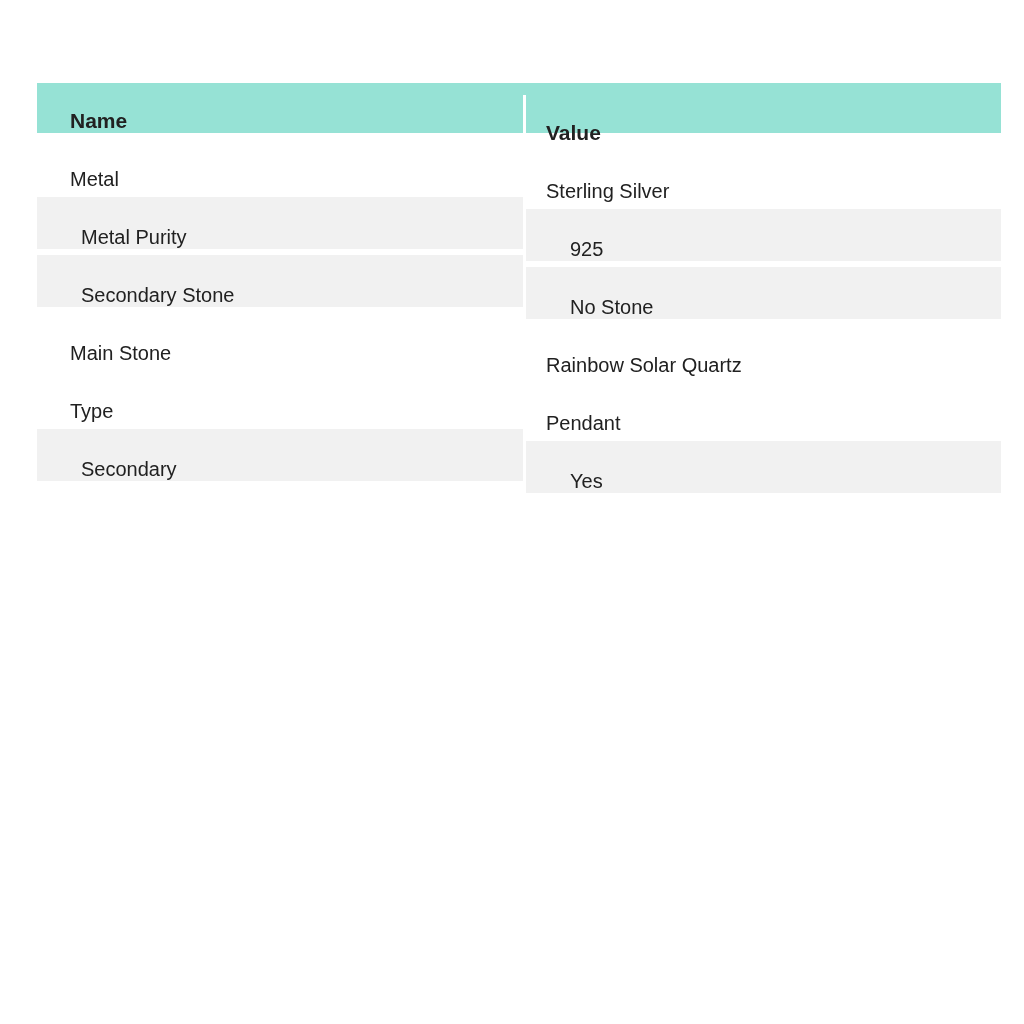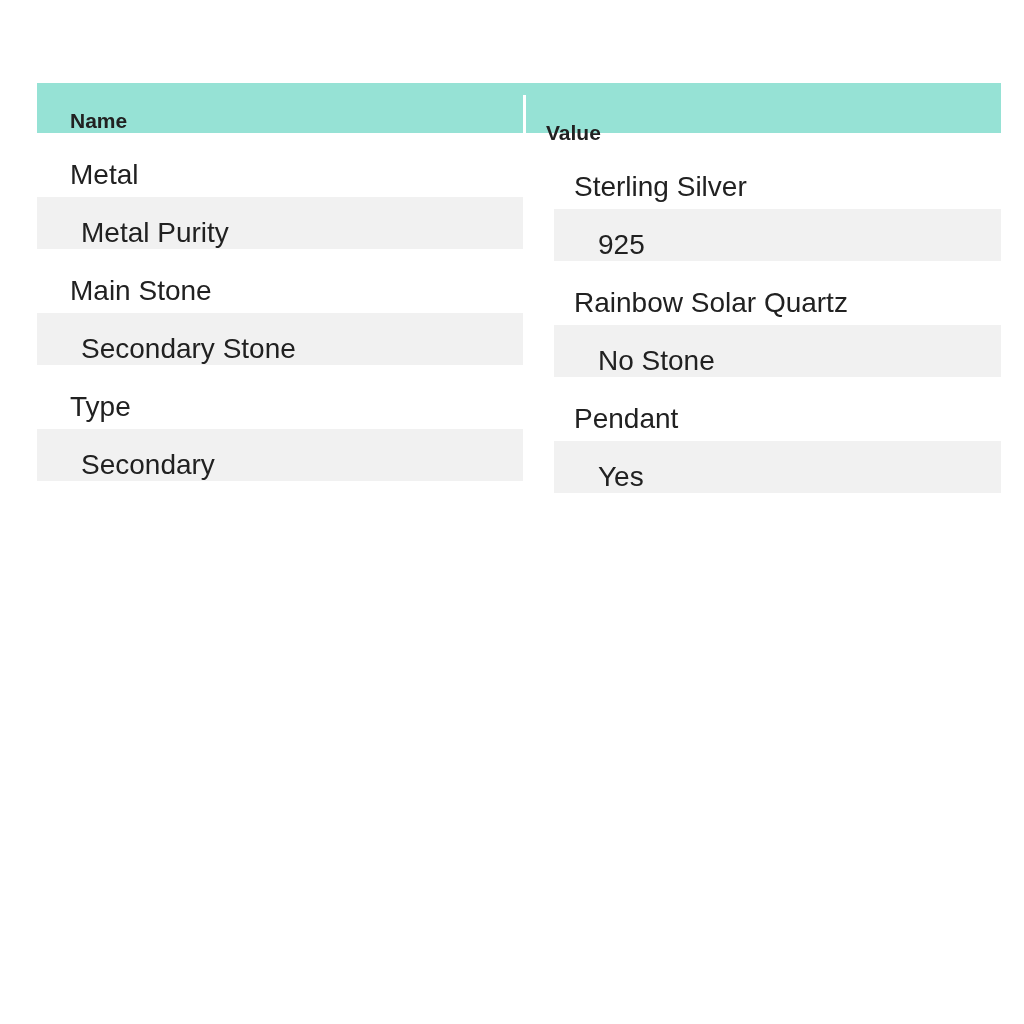--- a/index.html
+++ b/index.html
@@ -29,22 +29,21 @@
   }
   .tr.head {
     height: 50px;
     background: var(--header-bg);
     font-weight: 600;
     font-size: 21px;
   }
   .tr.body {
     height: 58px;
     border-top: 6px solid var(--page-bg);
-    font-size: 28px;
-    gap: 28px;
+    font-size: 20px;
   }
   .td {
     height: 100%;
     display: flex;
     align-items: flex-end;
   }
   .td.col-name {
     width: 486px;
     padding-left: 33px;
   }
@@ -84,35 +83,35 @@
 
   <div class="tr body striped">
     <div class="td col-name">
       <span>Metal Purity</span>
     </div>
     <div class="td col-value">
       <span>925</span>
     </div>
   </div>
 
+  <div class="tr body striped">
+    <div class="td col-name">
+      <span>Secondary Stone</span>
+    </div>
+    <div class="td col-value">
+      <span>No Stone</span>
+    </div>
+  </div>
+
   <div class="tr body">
     <div class="td col-name">
       <span>Main Stone</span>
     </div>
     <div class="td col-value">
       <span>Rainbow Solar Quartz</span>
-    </div>
-  </div>
-
-  <div class="tr body striped">
-    <div class="td col-name">
-      <span>Secondary Stone</span>
-    </div>
-    <div class="td col-value">
-      <span>No Stone</span>
     </div>
   </div>
 
   <div class="tr body">
     <div class="td col-name">
       <span>Type</span>
     </div>
     <div class="td col-value">
       <span>Pendant</span>
     </div>

